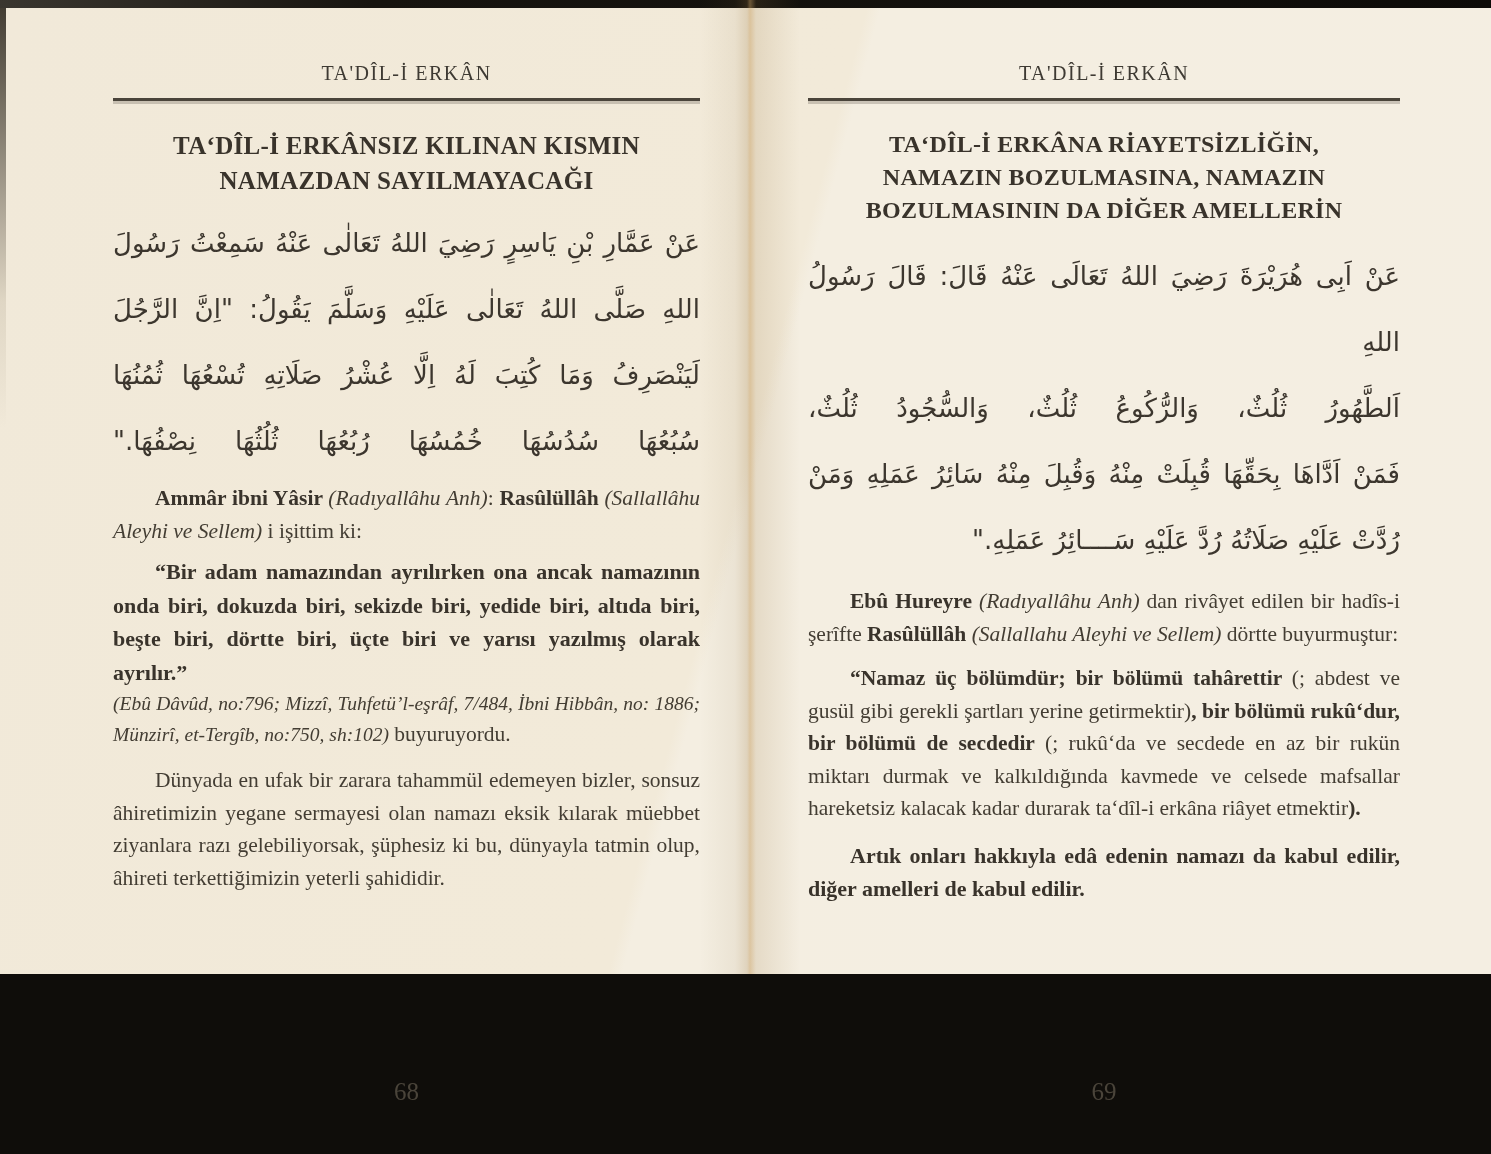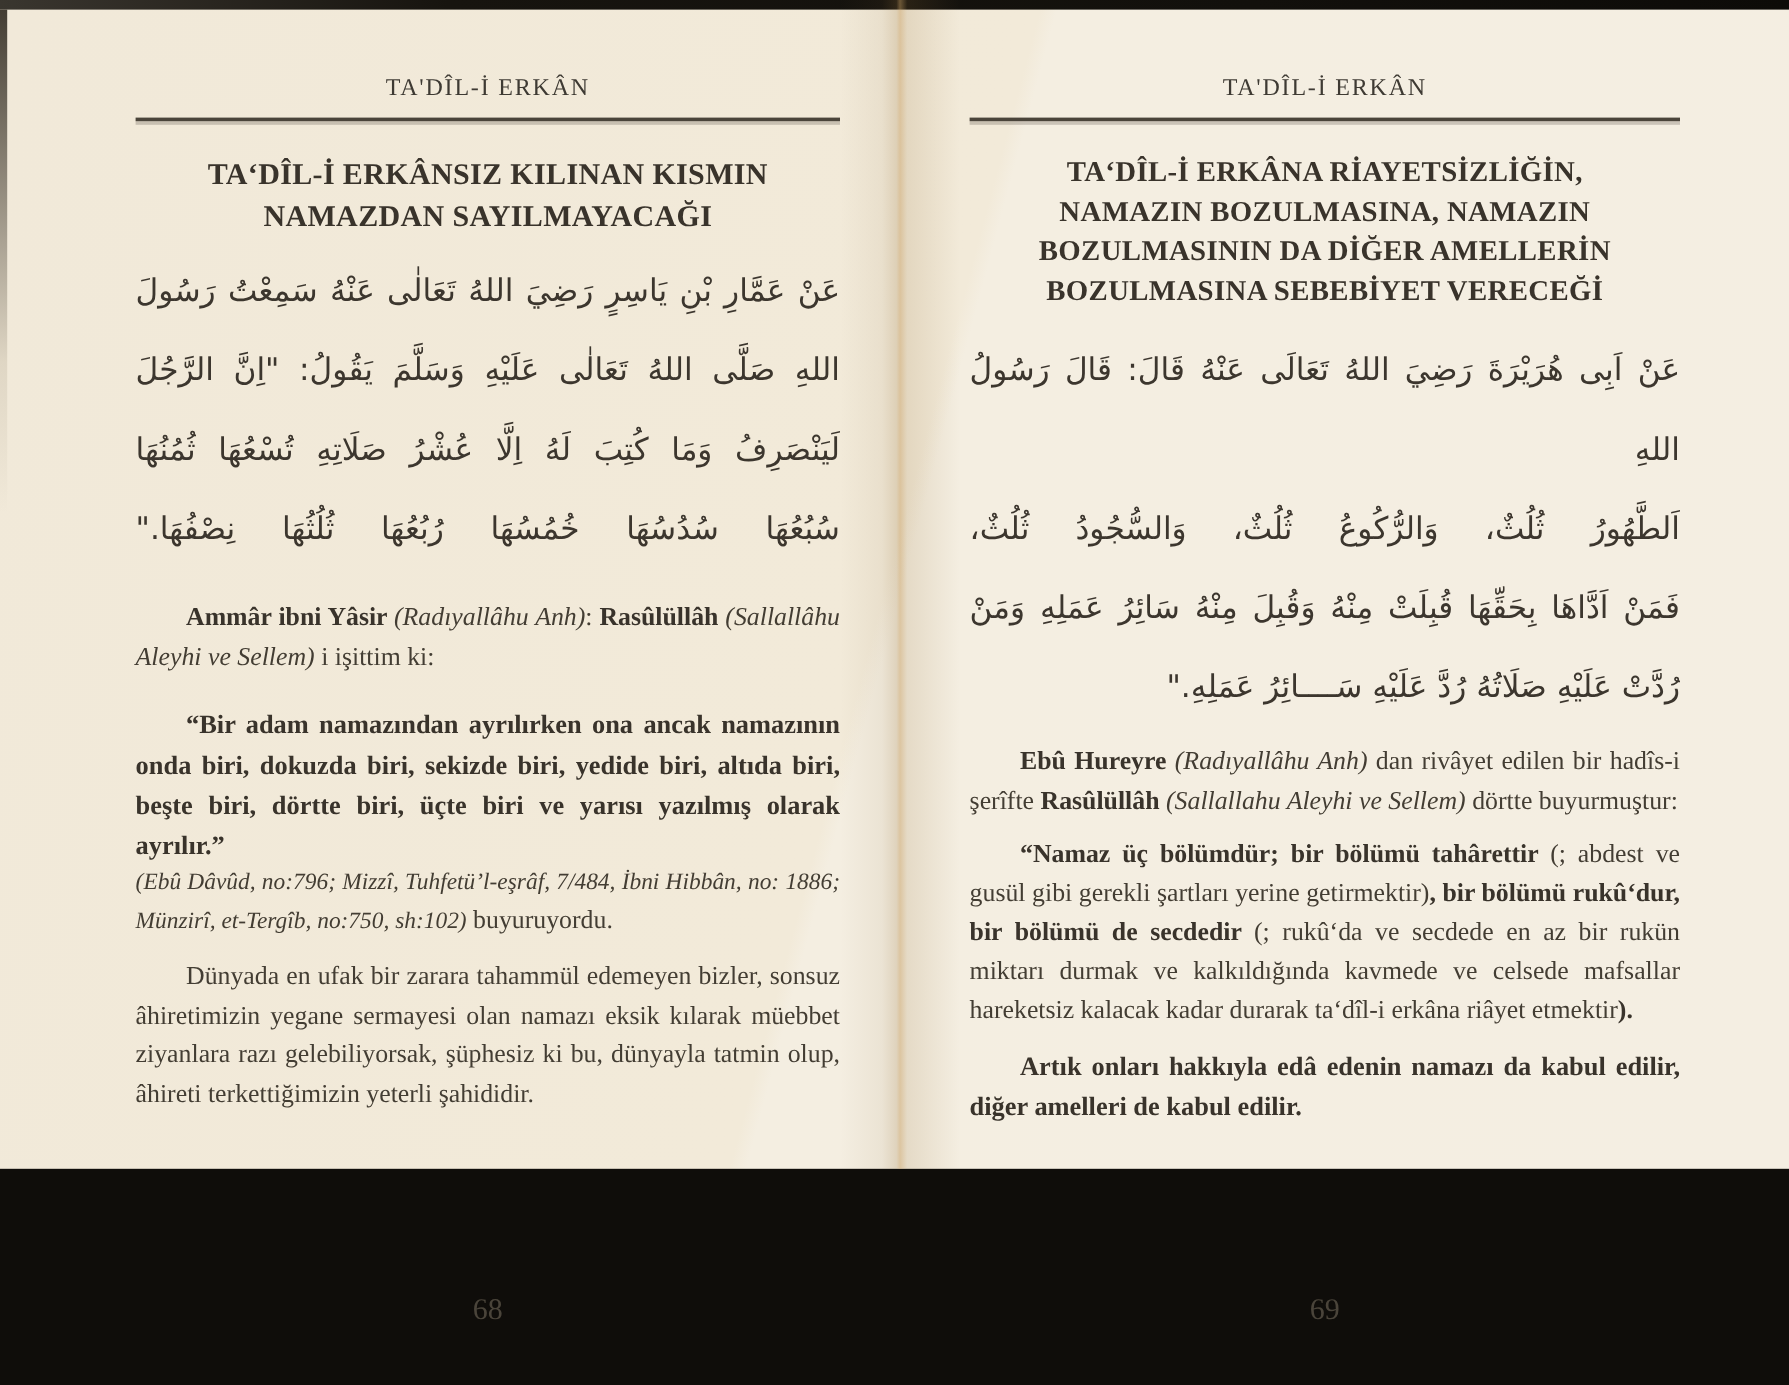--- a/index.html
+++ b/index.html
@@ -57,21 +57,21 @@
   .aline{
     direction:rtl;unicode-bidi:embed;
     font-family:"DejaVu Sans",sans-serif;
     font-size:26px;line-height:66px;color:#3c362e;
     text-align:justify;text-align-last:justify;
     white-space:normal;
   }
   .aline.align-start{text-align:right;text-align-last:right;}
 
   .body{
-    margin:24px 0 0 0;font-size:21.5px;line-height:32.5px;
+    margin:8px 0 0 0;font-size:21.5px;line-height:32.5px;
     text-align:justify;color:#433d33;
   }
   .indent{text-indent:42px;}
   .b{font-weight:bold;color:#39332b;}
   .i{font-style:italic;}
   .quote{font-weight:bold;color:#39332b;font-size:22px;line-height:33.5px;}
   .citation{
     margin:0;font-size:19.5px;line-height:30px;text-align:justify;color:#46403б;
   }
   .citation .i{font-size:19.5px;}
@@ -118,21 +118,20 @@
   </div>
 
   <div class="page page-right">
     <div class="running-head">TA'DÎL-İ ERKÂN</div>
     <div class="head-rule"></div>
 
     <div class="chapter-title">
       <span>TA‘DÎL-İ ERKÂNA RİAYETSİZLİĞİN,</span><br>
       <span>NAMAZIN BOZULMASINA, NAMAZIN</span><br>
       <span>BOZULMASININ DA DİĞER AMELLERİN</span><br>
-      <span>BOZULMASINA SEBEBİYET VERECEĞİ</span>
     </div>
 
     <div class="arabic" style="margin-top:16px;">
       <div class="aline">عَنْ اَبِى هُرَيْرَةَ رَضِيَ اللهُ تَعَالَى عَنْهُ قَالَ: قَالَ رَسُولُ اللهِ</div>
       <div class="aline">اَلطَّهُورُ ثُلُثٌ، وَالرُّكُوعُ ثُلُثٌ، وَالسُّجُودُ ثُلُثٌ،</div>
       <div class="aline">فَمَنْ اَدَّاهَا بِحَقِّهَا قُبِلَتْ مِنْهُ وَقُبِلَ مِنْهُ سَائِرُ عَمَلِهِ وَمَنْ</div>
       <div class="aline align-start">رُدَّتْ عَلَيْهِ صَلَاتُهُ رُدَّ عَلَيْهِ سَــــائِرُ عَمَلِهِ."</div>
     </div>
 
     <p class="body indent" style="margin-top:12px;"><span class="b">Ebû Hureyre </span><span class="i">(Radıyallâhu Anh)</span><span> dan rivâyet edilen bir hadîs-i şerîfte </span><span class="b">Rasûlüllâh </span><span class="i">(Sallallahu Aleyhi ve Sellem)</span><span> dörtte buyurmuştur:</span></p>

